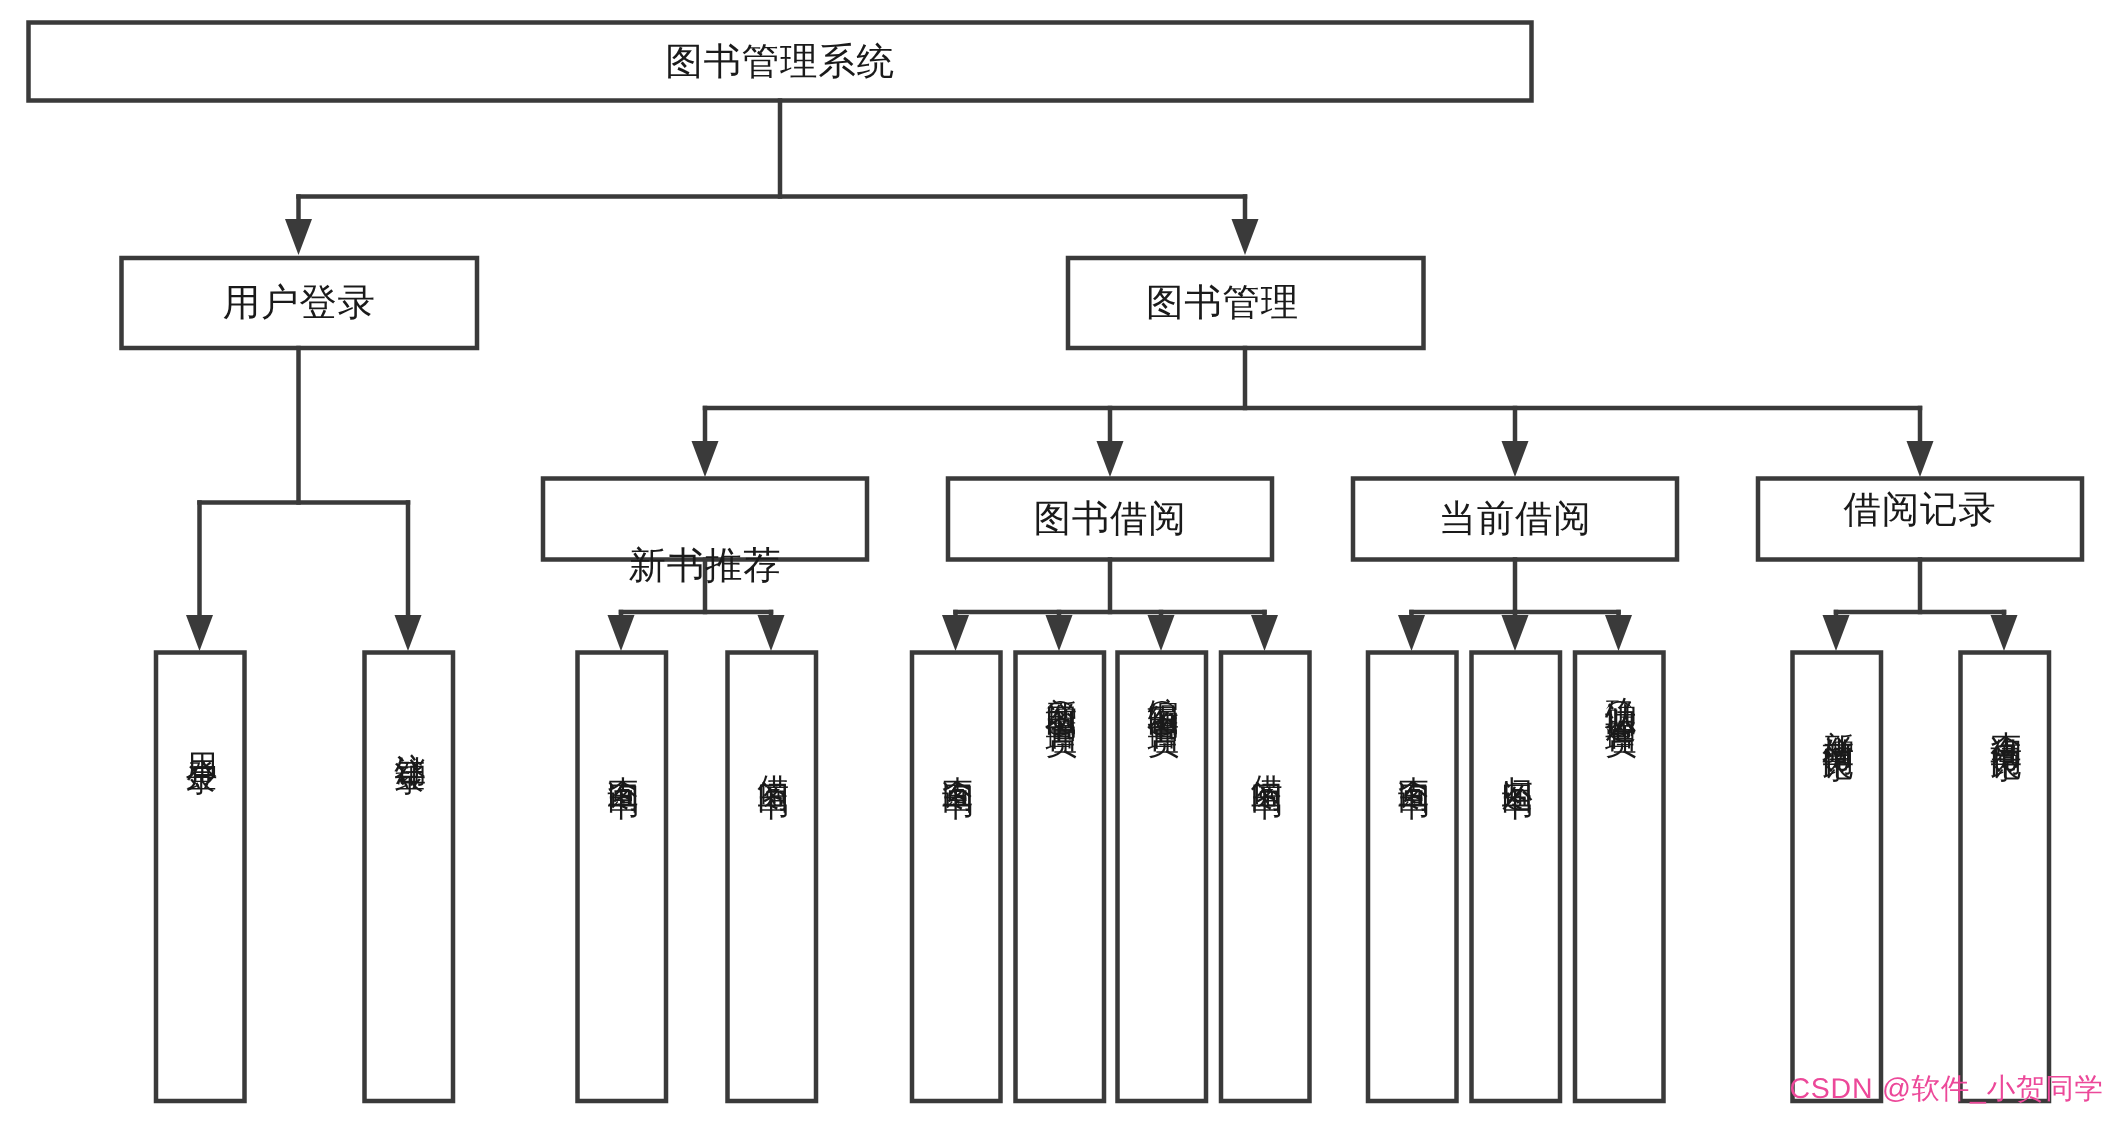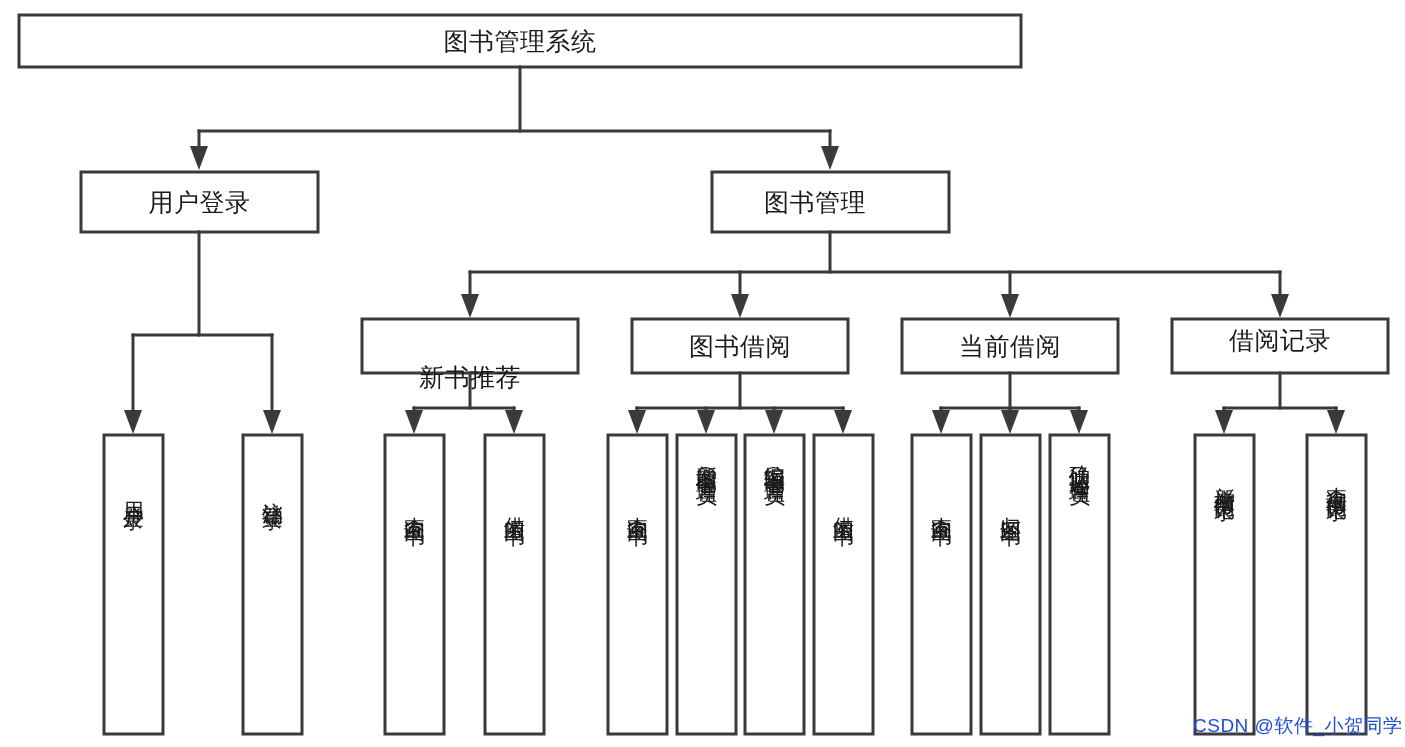--- a/index.html
+++ b/index.html
@@ -63,21 +63,21 @@
     font-size: 21px;
     letter-spacing: 3px;
     padding-top: 8px;
     justify-content: flex-start;
   }
   .watermark {
     position: absolute;
     left: 1193px;
     top: 713px;
     font-size: 19px;
-    color: #1d4ed8;
+    color: #ec4899;
     font-family: "Liberation Sans", "DejaVu Sans", sans-serif;
     white-space: nowrap;
     letter-spacing: 0.5px;
   }
 </style>
 </head>
 <body>
 
 <div id="diagram-root">
 

